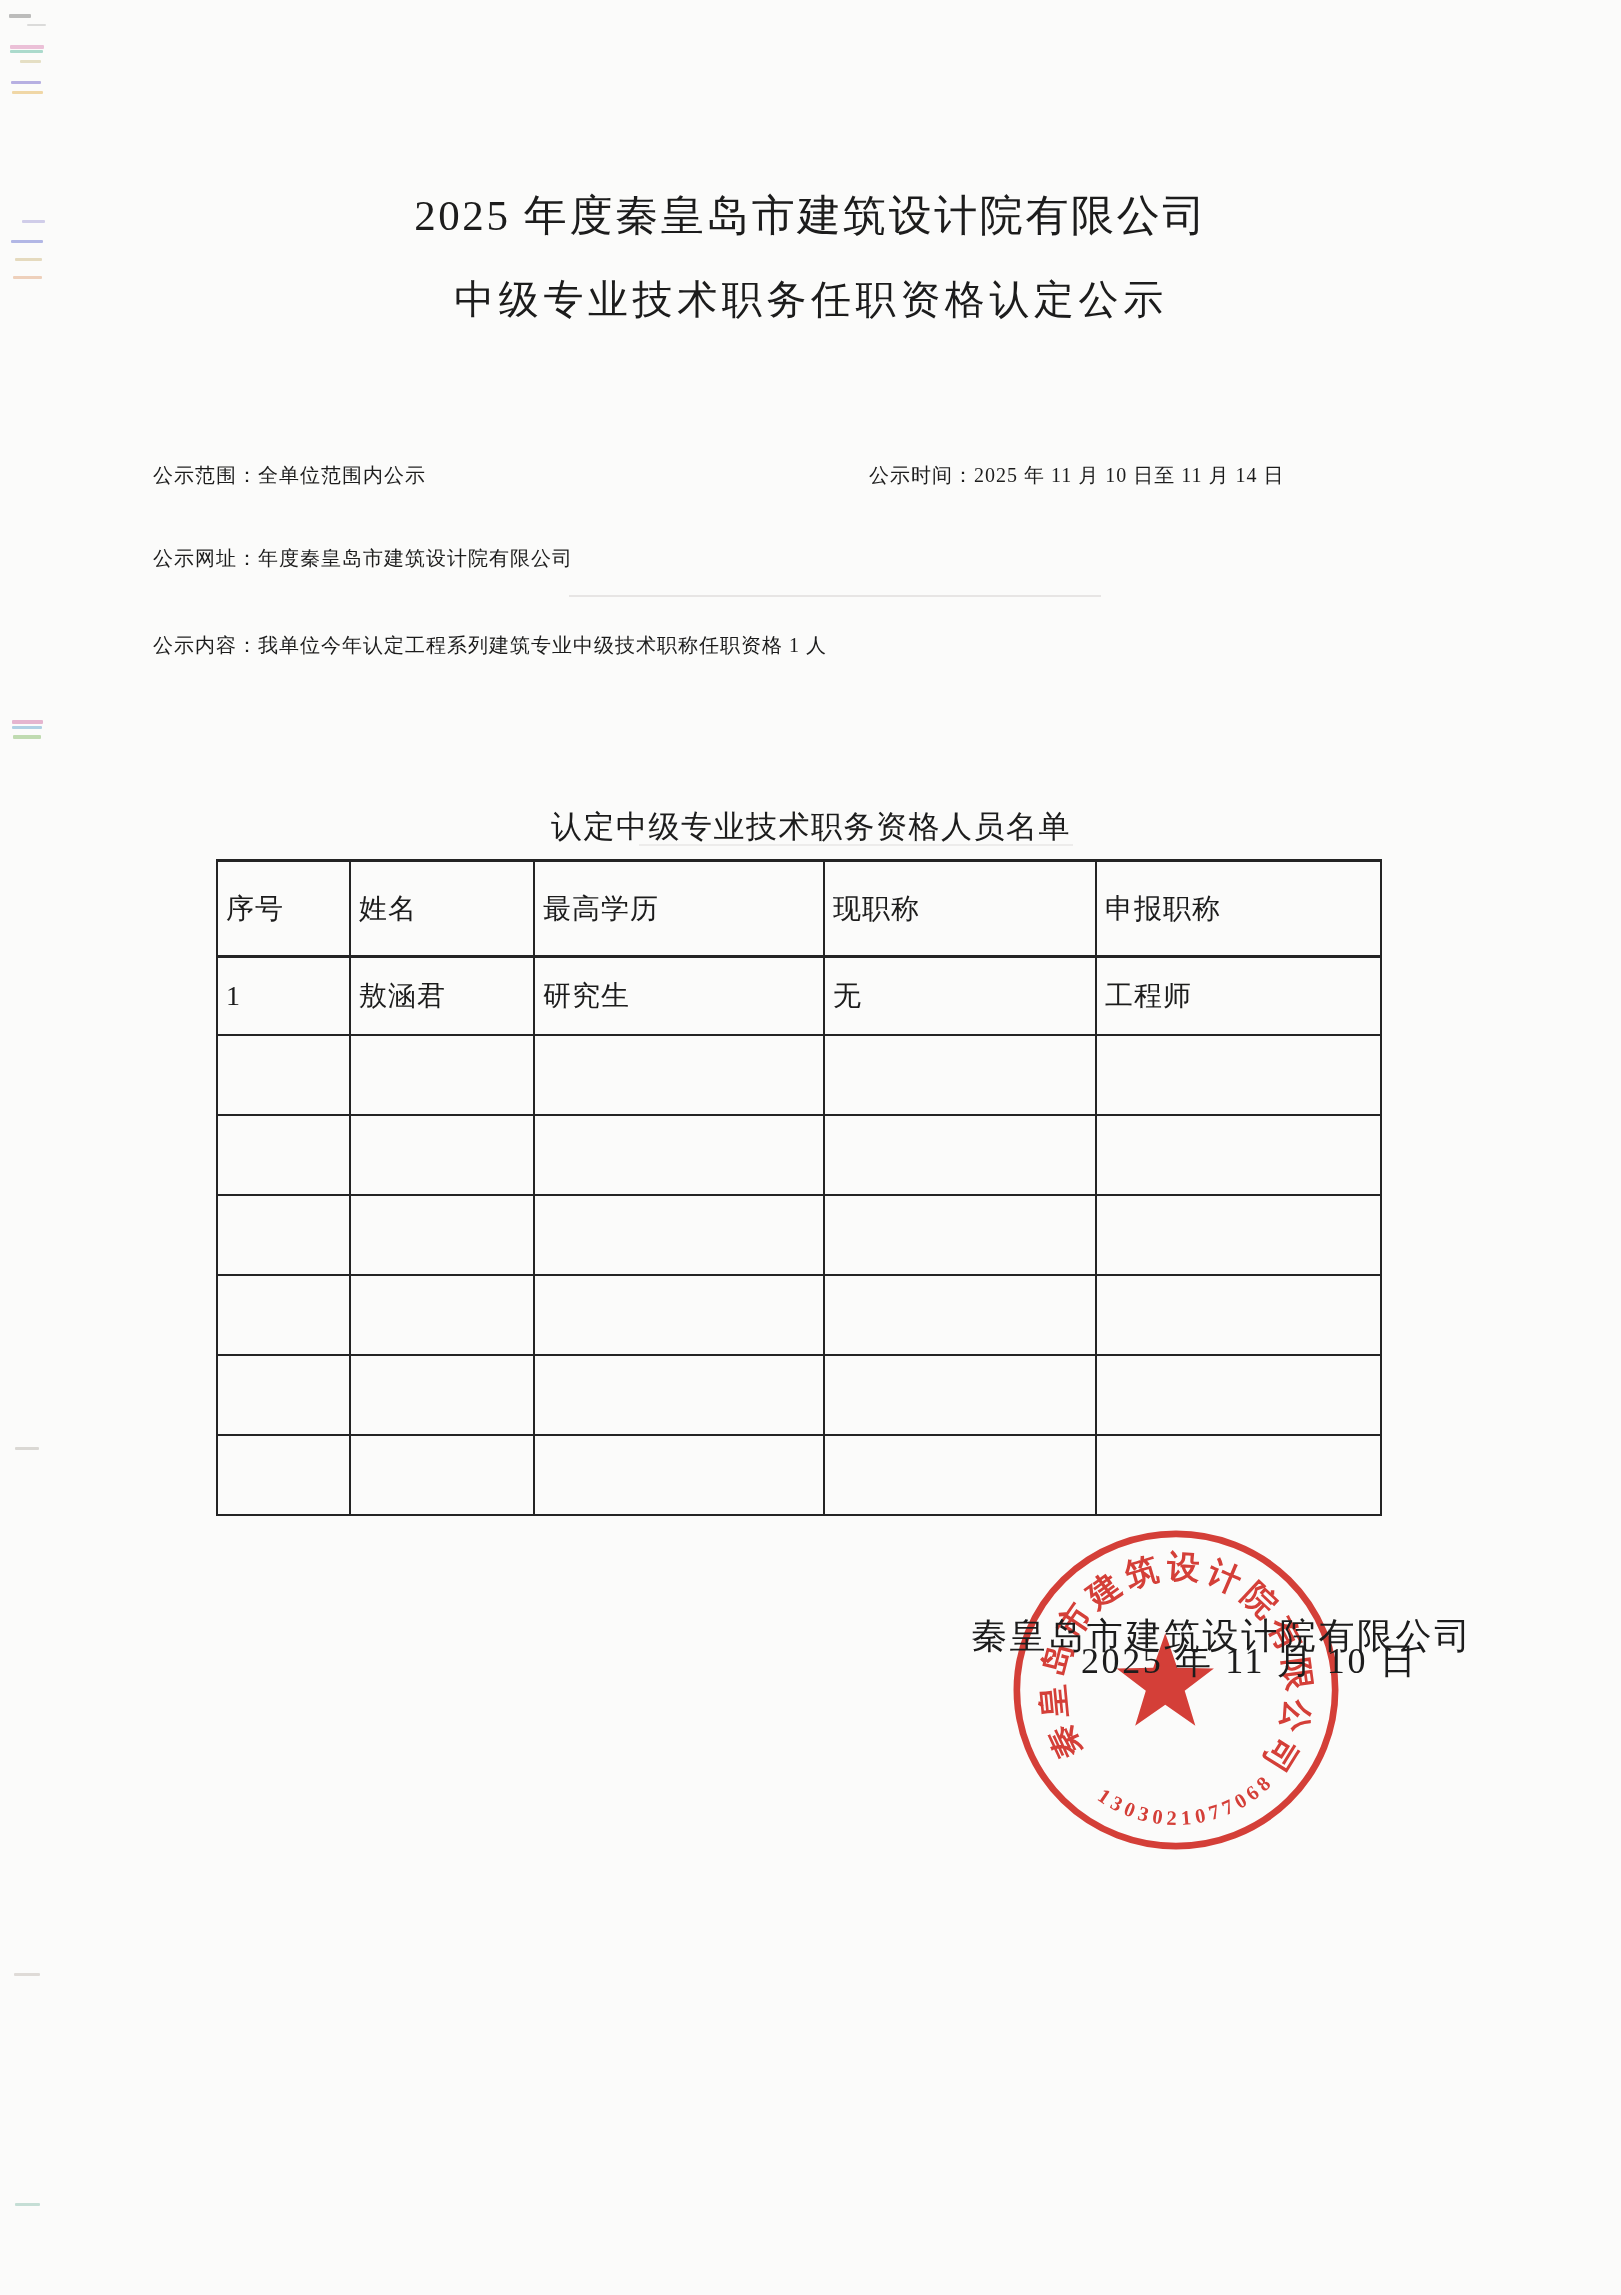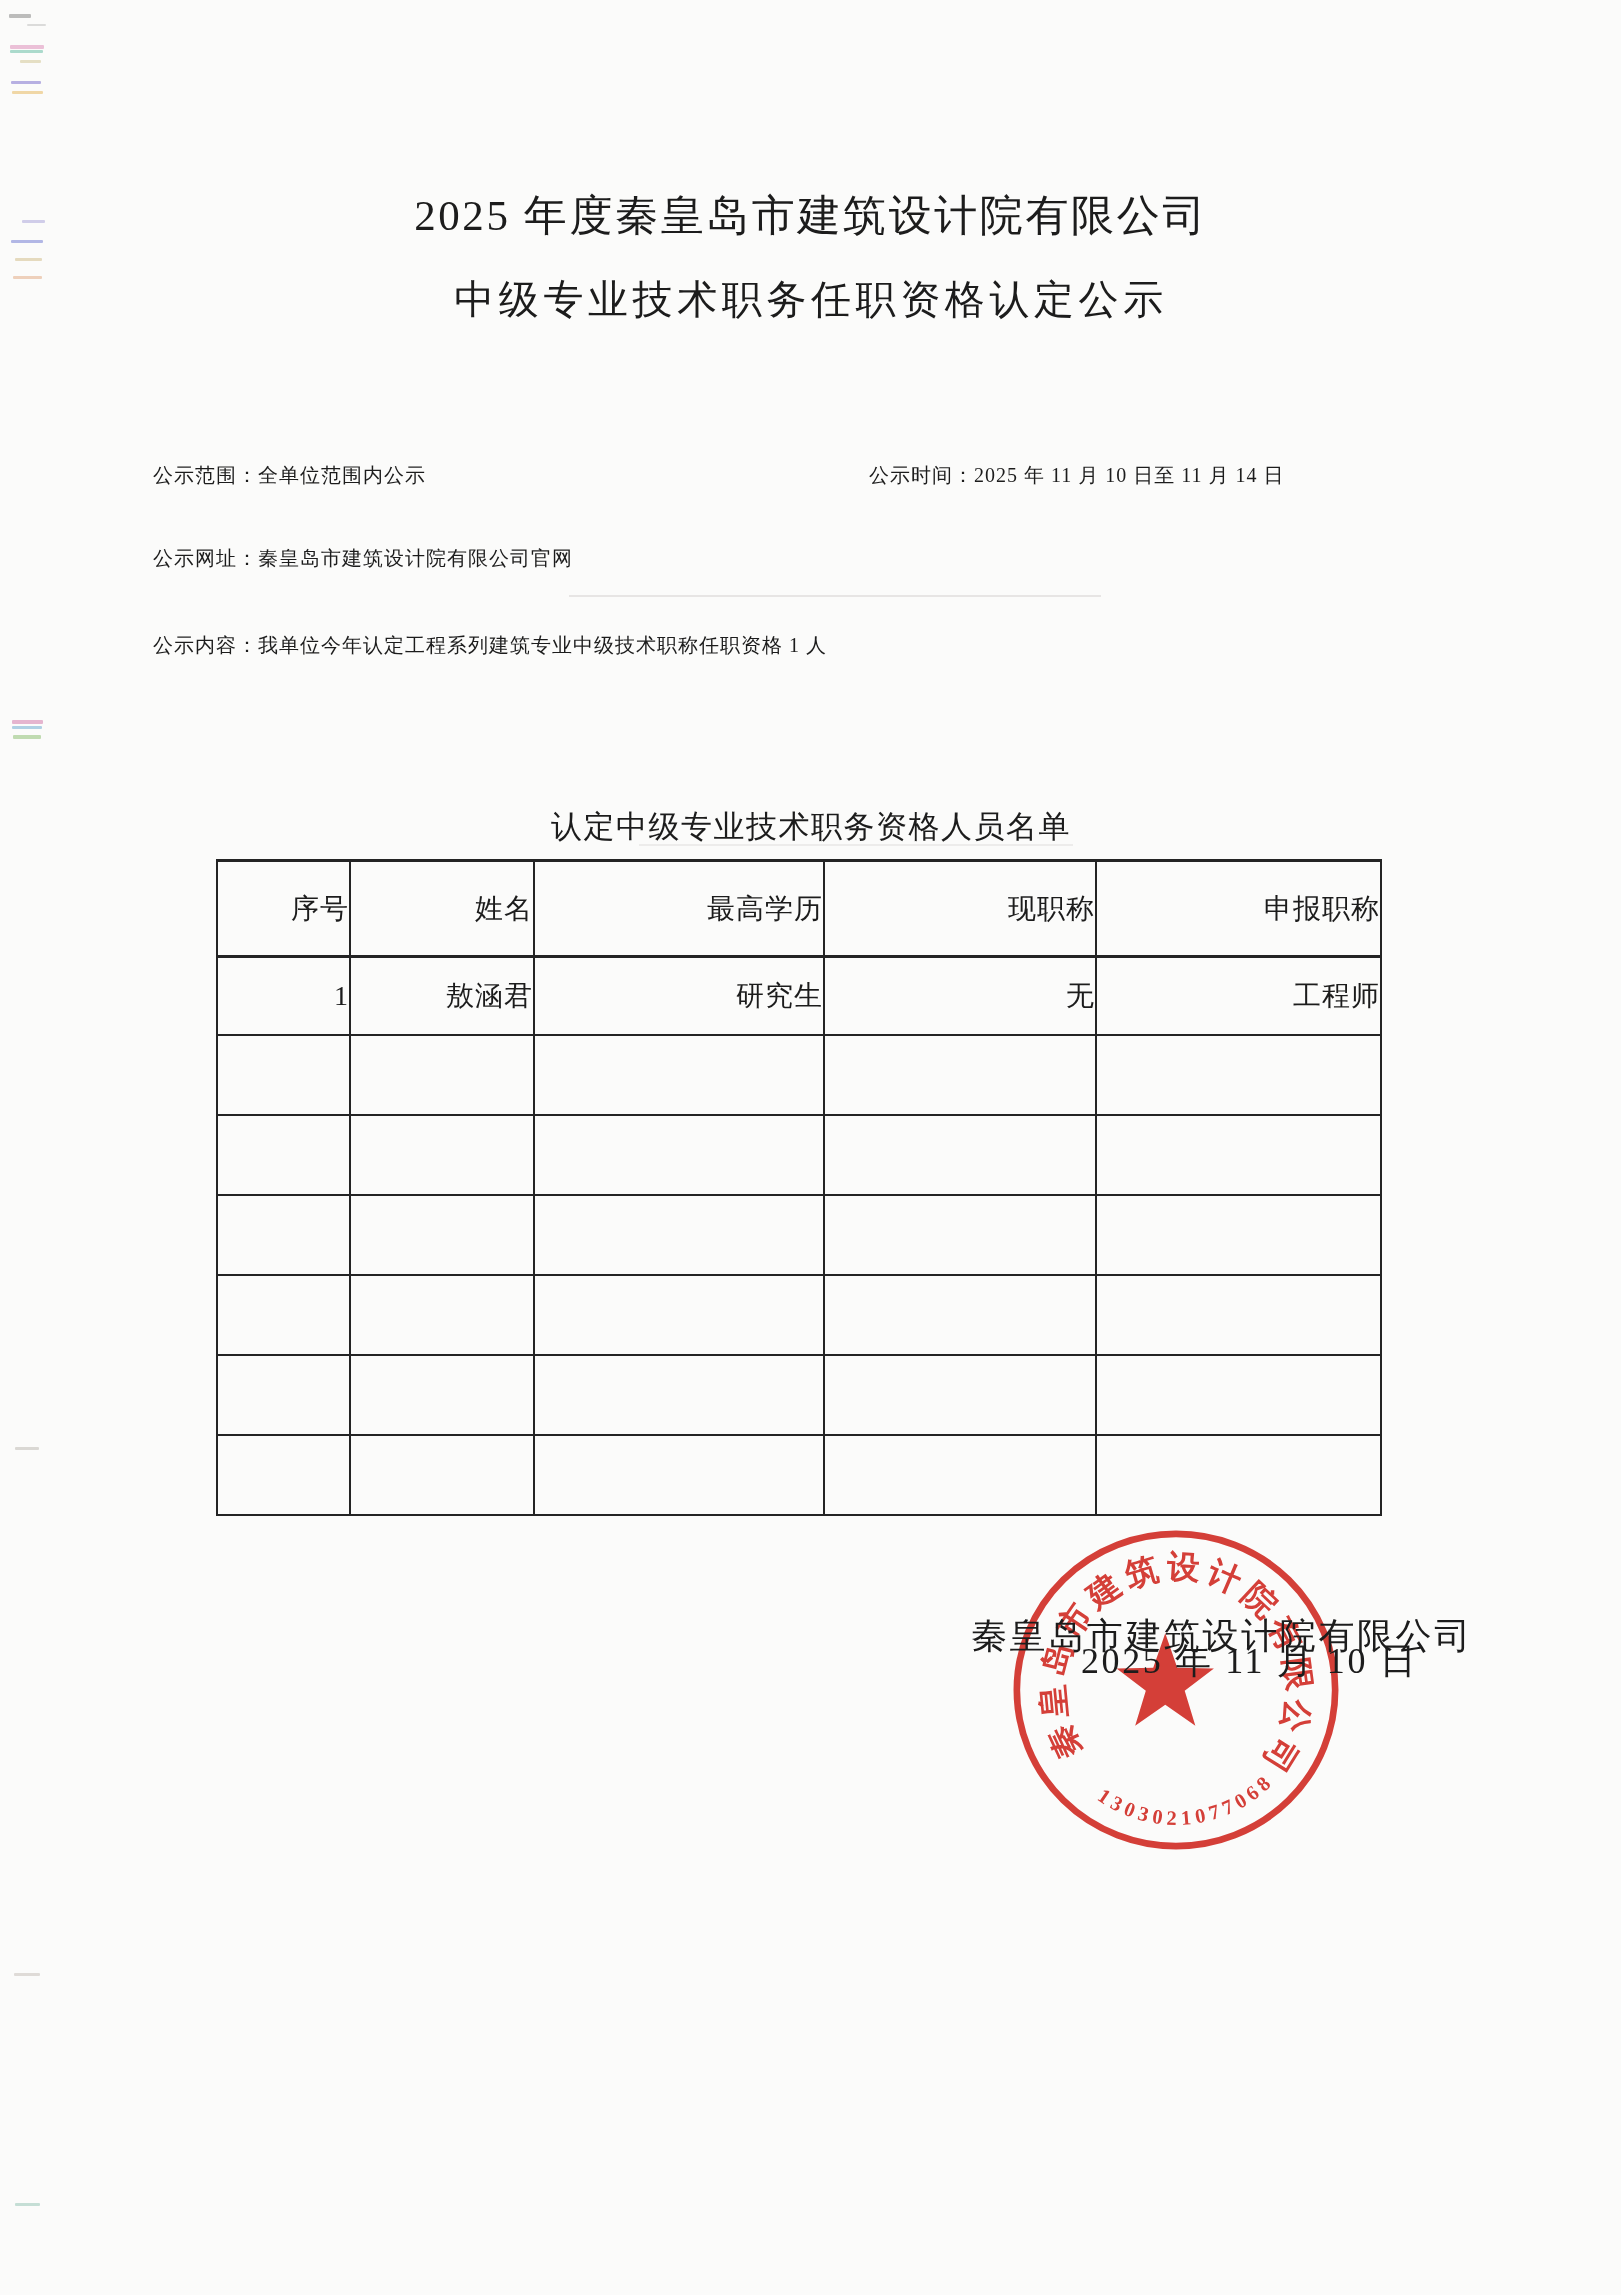--- a/index.html
+++ b/index.html
@@ -23,23 +23,23 @@
   .table-title{
     left:0;width:100%;text-align:center;
     font-size:31px;letter-spacing:1.5px;top:806px;white-space:nowrap;font-family:Liberation Serif, serif;
   }
   table.roster{
     position:absolute;left:216px;top:859px;
     width:1164px;border-collapse:collapse;table-layout:fixed;
   }
   table.roster td,table.roster th{
     border:2px solid #242424;
-    text-align:right;vertical-align:middle;
+    text-align:left;vertical-align:middle;
     font-size:28px;font-weight:400;letter-spacing:1px;
-    padding:0;overflow:hidden;
+    padding:8px;overflow:hidden;
   }
   table.roster tr.hdr{height:96px;}
   table.roster tr.hdr th{border-top-width:3.6px;border-bottom-width:3.1px;}
   table.roster tr.data{height:78px;}
   table.roster tr.blank{height:80px;}
   .sig{font-size:36px;letter-spacing:2.6px;white-space:nowrap;z-index:3;}
   .stamp-wrap{left:1002px;top:1516px;width:348px;height:348px;z-index:2;opacity:0.87;}
   .stamp-wrap svg{display:block;width:100%;height:100%;}
   #stamp-ring-chars text{font-family:"Liberation Serif","DejaVu Serif",serif;font-weight:600;}
   #stamp-number text{font-family:"Liberation Serif","DejaVu Serif",serif;font-weight:600;}
@@ -66,21 +66,21 @@
   <div class="edge-mark" style="left:13.3px;top:735px;width:28px;height:3.6px;background:#9fc98a;"></div>
   <div class="edge-mark" style="left:15.3px;top:1447px;width:23.5px;height:2.6px;background:#c8c4c0;"></div>
   <div class="edge-mark" style="left:14.3px;top:1973px;width:25.6px;height:2.6px;background:#cfc9c4;"></div>
   <div class="edge-mark" style="left:15.3px;top:2203px;width:24.5px;height:3.1px;background:#a8cec2;"></div>
 
   <div class="abs title title1">2025 年度秦皇岛市建筑设计院有限公司</div>
   <div class="abs title title2">中级专业技术职务任职资格认定公示</div>
 
   <div class="abs info-line" style="left:153px;top:463px;">公示范围：全单位范围内公示</div>
   <div class="abs info-line" style="left:869px;top:463px;">公示时间：2025 年 11 月 10 日至 11 月 14 日</div>
-  <div class="abs info-line" style="left:153px;top:546px;">公示网址：秦皇岛市建筑设计院有限公司官网</div>
+  <div class="abs info-line" style="left:153px;top:546px;">公示网址：年度秦皇岛市建筑设计院有限公司</div>
   <div class="abs faint-line" style="left:569px;top:595px;width:532px;"></div>
   <div class="abs info-line" style="left:153px;top:633px;">公示内容：我单位今年认定工程系列建筑专业中级技术职称任职资格 1 人</div>
 
   <div class="abs faint-line" style="left:639px;top:844px;width:434px;opacity:.7;"></div>
 
   <div class="abs table-title">认定中级专业技术职务资格人员名单</div>
 
   <table class="roster">
     <colgroup>
       <col style="width:133px">

